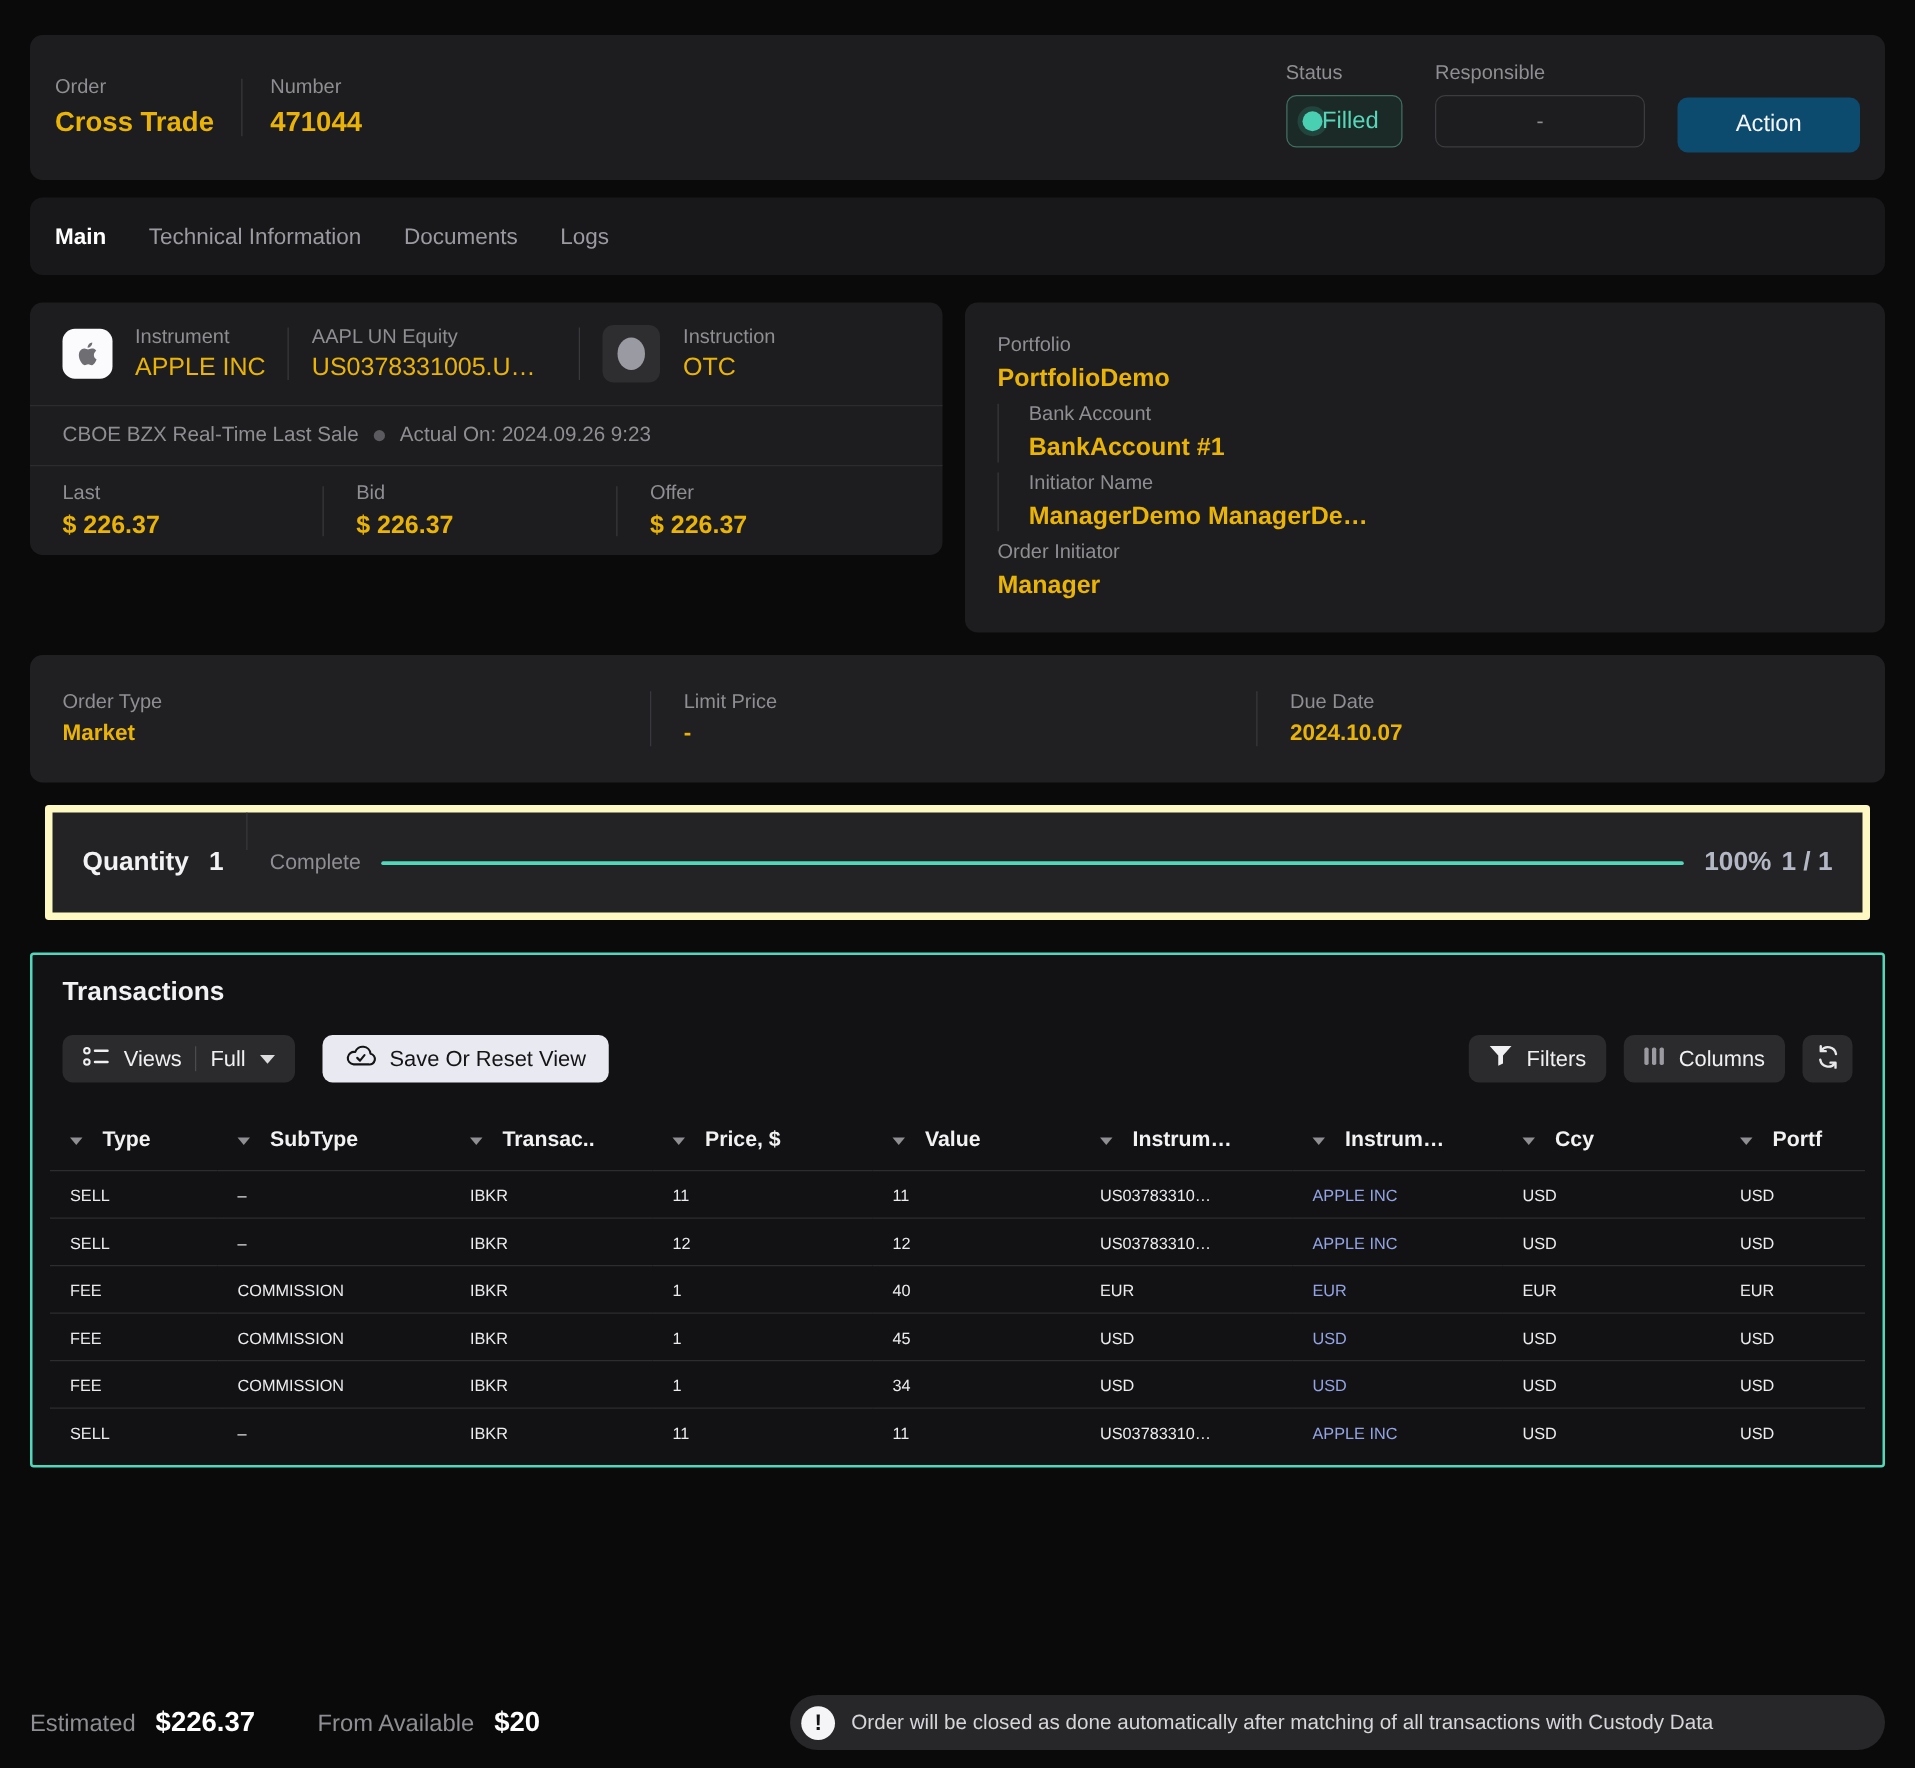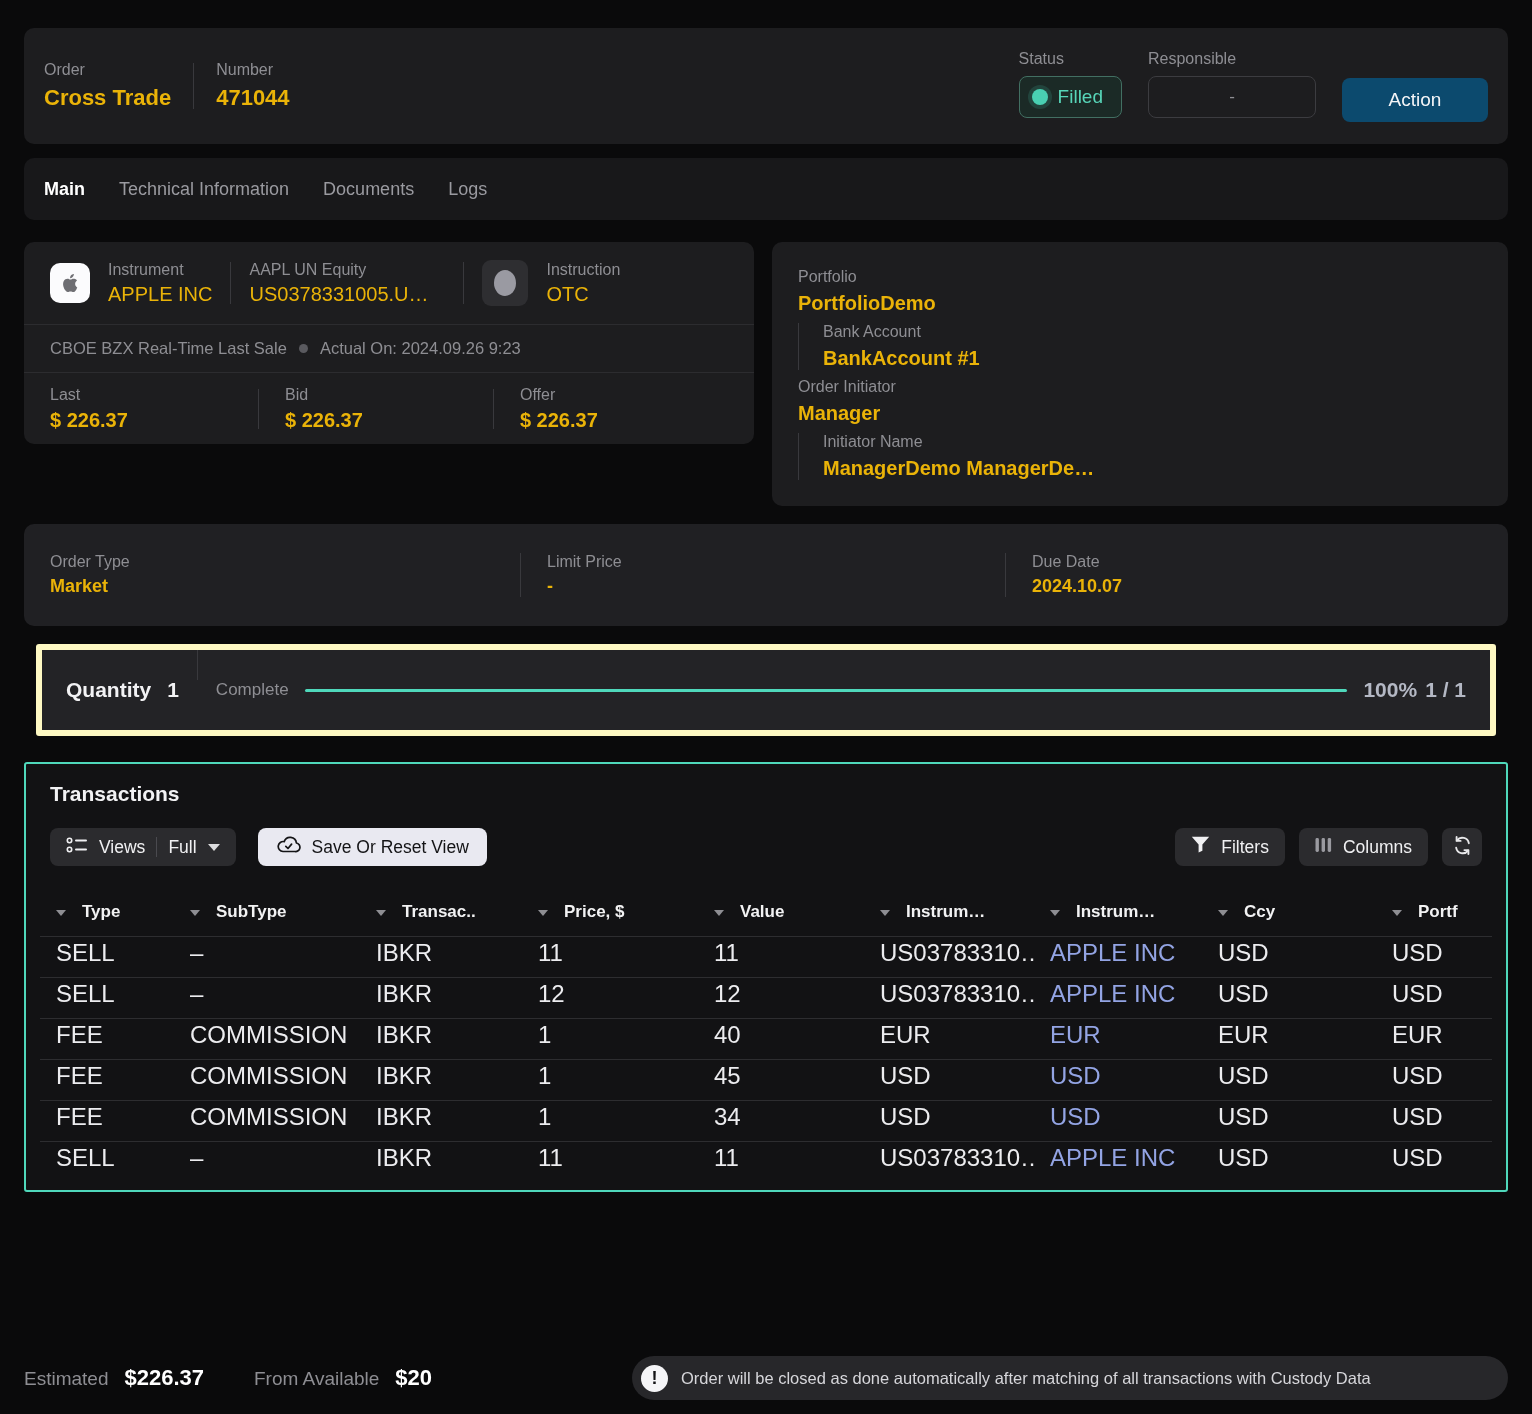--- a/index.html
+++ b/index.html
@@ -19,21 +19,21 @@
 
   
   .header-card { height:116px; display:flex; align-items:center; padding:0 20px; }
   .hfield { display:flex; flex-direction:column; gap:6px; }
   .hfield .val { font-size:22px; }
   .header-left { display:flex; align-items:center; gap:22px; }
   .header-left .vdiv { height:46px; align-self:center; }
   .header-right { margin-left:auto; display:flex; align-items:flex-start; gap:26px; }
   .hgroup { display:flex; flex-direction:column; gap:8px; }
   .status-badge {
-    display:flex; align-items:center; gap:10px;
+    display:flex; align-items:center; 
     border:1px solid #426f62; background:#1b2a26;
     border-radius:8px; height:42px; padding:0 18px 0 12px;
     color:#57d6b9; font-size:19px; cursor:pointer;
   }
   .status-dot { width:16px; height:16px; border-radius:50%; background:#49d0b2; box-shadow:0 0 0 4px rgba(73,208,178,.16); }
   .responsible-input {
     width:168px; height:42px; background:#1d1d1f;
     border:1px solid #3c3c40; border-radius:8px;
     color:#cfcfd4; font-size:17px; text-align:center; outline:none;
   }
@@ -113,21 +113,21 @@
   .tx-toolbar .right { margin-left:auto; display:flex; align-items:center; gap:14px; }
   .icon-btn { width:40px; height:38px; background:#2b2b2e; border:none; border-radius:8px;
     display:flex; align-items:center; justify-content:center; cursor:pointer; }
 
   table { width:100%; border-collapse:collapse; table-layout:fixed; margin-top:24px; }
   th { text-align:left; font-size:17px; font-weight:bold; color:#f2f2f3;
     padding:12px 6px 14px 16px; white-space:nowrap; overflow:hidden; cursor:pointer; }
   .sort-caret { display:inline-block; width:0; height:0; margin-right:16px;
     border-left:5.5px solid transparent; border-right:5.5px solid transparent;
     border-top:6.5px solid #8e8e93; vertical-align:middle; }
-  td { font-size:24px; color:#ececef; padding:2px 6px 10px 16px;
+  td { font-size:13px; color:#ececef; padding:12px 6px 10px 16px;
     border-top:1px solid #2d2d30; white-space:nowrap; overflow:hidden; }
   td.link { color:#93a4e4; cursor:pointer; }
   tbody tr { cursor:pointer; }
 
   
   .footer { margin-top:auto; display:flex; align-items:center; }
   .f-label { color:#8e8e93; font-size:19px; }
   .f-value { color:#ffffff; font-size:22px; font-weight:bold; margin-left:16px; }
   .f-group { display:flex; align-items:baseline; }
   .f-group + .f-group { margin-left:50px; }
@@ -230,27 +230,27 @@
 
   <div class="card details-card">
     <div class="dfield">
       <span class="lbl">Portfolio</span>
       <span class="val">PortfolioDemo</span>
     </div>
     <div class="dfield right">
       <span class="lbl">Bank Account</span>
       <span class="val">BankAccount #1</span>
     </div>
+    <div class="dfield right">
+      <span class="lbl">Initiator Name</span>
+      <span class="val">ManagerDemo ManagerDe…</span>
+    </div>
     <div class="dfield">
       <span class="lbl">Order Initiator</span>
       <span class="val">Manager</span>
-    </div>
-    <div class="dfield right">
-      <span class="lbl">Initiator Name</span>
-      <span class="val">ManagerDemo ManagerDe…</span>
     </div>
   </div>
 </div>
 
 <div class="order-card">
   <div class="ofield seg1">
     <span class="lbl">Order Type</span>
     <span class="val">Market</span>
   </div>
   <div class="vdiv"></div>

